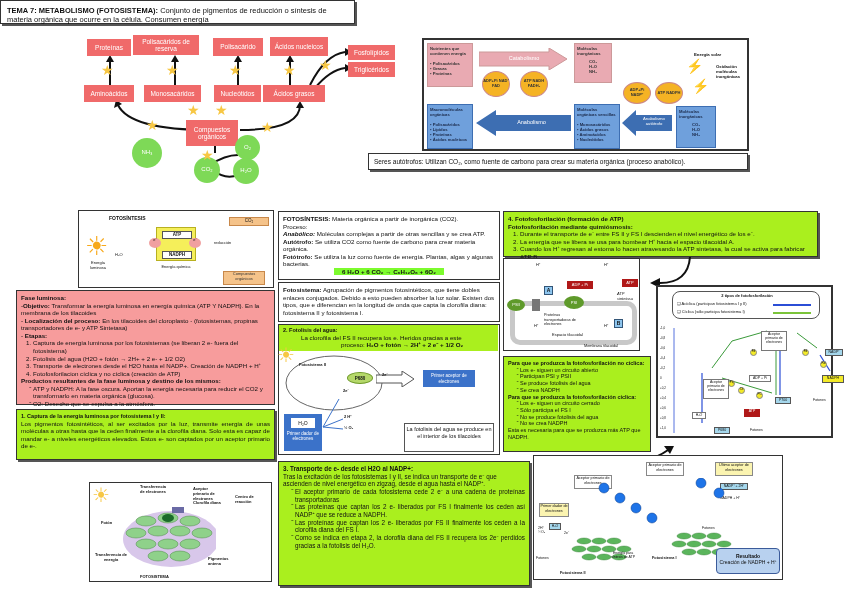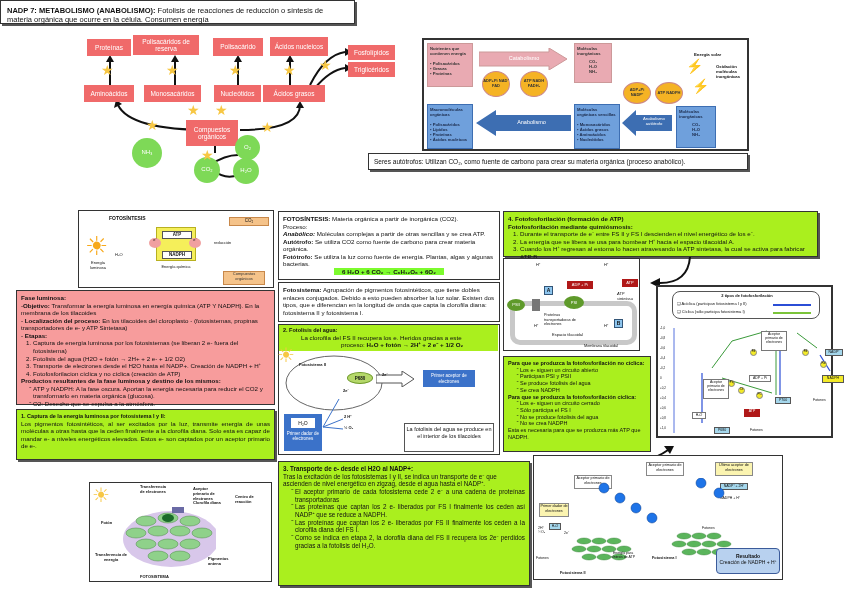--- a/index.html
+++ b/index.html
@@ -37,21 +37,21 @@
   li { margin: 0; }
 
   .diagram-frame { position: absolute; border: 1.5px solid #333; background: #fff; }
   .mini { position:absolute; font-size:4px; }
   .btn-blue { position:absolute; background:#3b72c9; color:#fff; font-size:4.5px; text-align:center; display:flex; align-items:center; justify-content:center;}
 </style>
 </head>
 <body>
 
 <div class="title-box">
-  <b>NADP 7: METABOLISMO (ANABOLISMO):</b><span> Fotolisis de reacciones de reducción o síntesis de materia orgánica que ocurre en la célula. Consumen energía</span>
+  <b>TEMA 7: METABOLISMO (FOTOSISTEMA):</b><span> Conjunto de pigmentos de reducción o síntesis de materia orgánica que ocurre en la célula. Consumen energía</span>
 </div>
 
 <div>
   <svg class="abs" style="left:70px;top:30px;" width="350" height="180">
     <g stroke="#111" stroke-width="2" fill="none">
       <line x1="40" y1="57" x2="40" y2="30"></line>
         <line x1="105" y1="57" x2="105" y2="30"></line>
       <line x1="168" y1="57" x2="168" y2="30"></line>
         <line x1="220" y1="57" x2="220" y2="30"></line>
       <path d="M140 100 Q60 100 48 75"></path>

